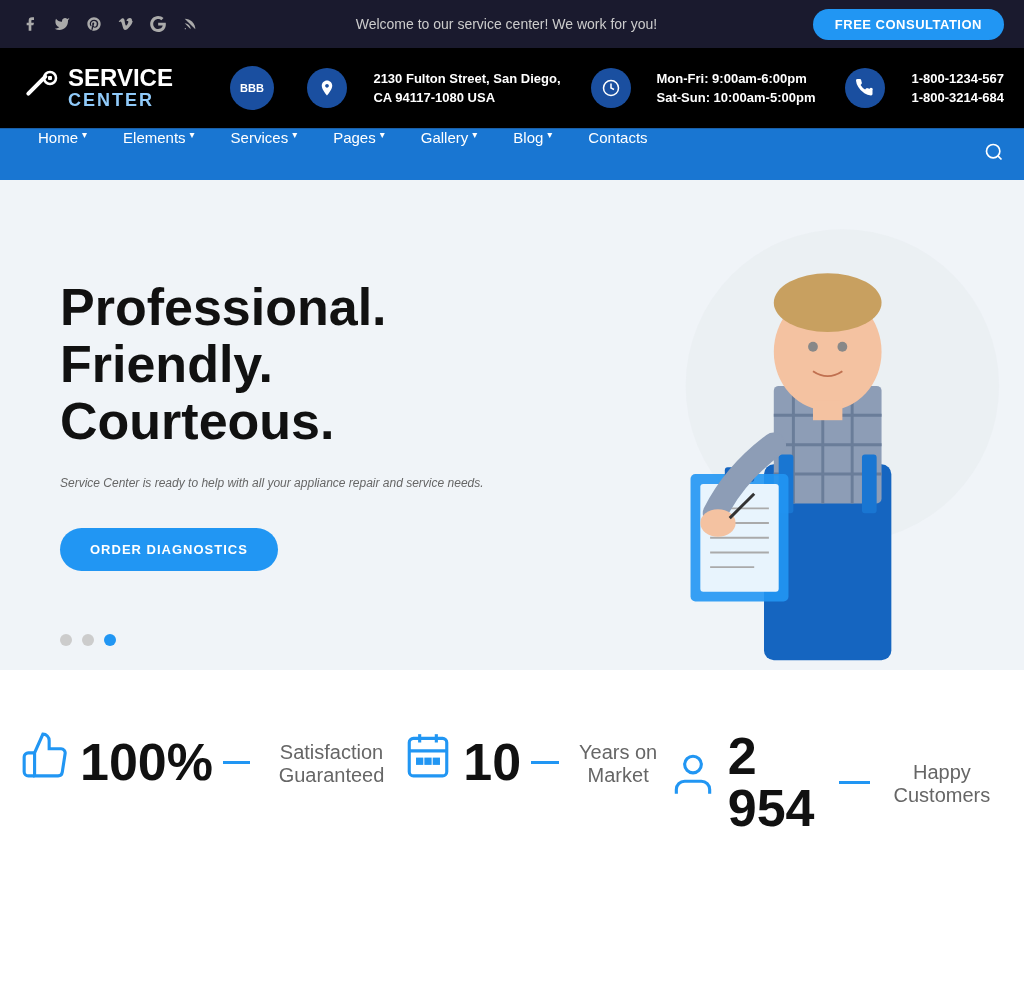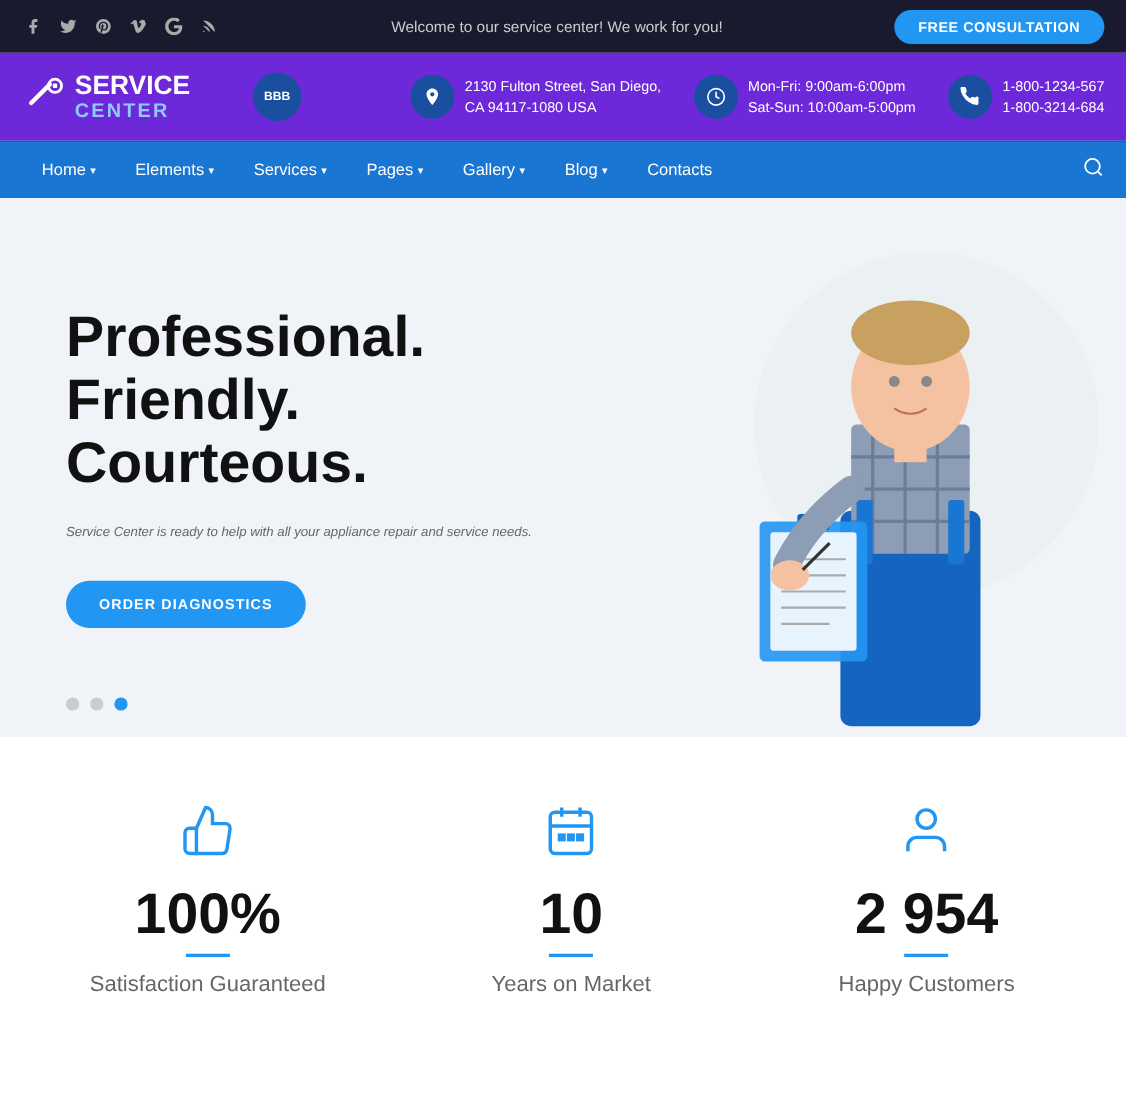--- a/index.html
+++ b/index.html
@@ -34,21 +34,21 @@
       border-radius: 20px;
       font-size: 13px;
       font-weight: bold;
       letter-spacing: 0.5px;
       cursor: pointer;
       text-transform: uppercase;
     }
 
     
     .header {
-      background: #6d28d9;
+      background: #000000;
       display: flex;
       align-items: center;
       padding: 10px 20px;
       gap: 20px;
       min-height: 80px;
     }
     .logo-area {
       display: flex;
       align-items: center;
       gap: 8px;
@@ -77,21 +77,22 @@
     }
     .header-info {
       display: flex;
       align-items: center;
       gap: 30px;
       margin-left: auto;
     }
     .header-info-item {
       display: flex;
       align-items: center;
-      gap: 9px;
+      gap: 26px;
+      font-weight: bold;
     }
     .info-icon-circle {
       width: 40px;
       height: 40px;
       border-radius: 50%;
       background: #1a4fa0;
       display: flex;
       align-items: center;
       justify-content: center;
       color: #fff;
@@ -109,21 +110,21 @@
       height: 52px;
       border-top: 1px solid #1a5fa8;
     }
     .nav-items { display: flex; align-items: center; gap: 0; flex: 1; }
     .nav-item {
       color: #fff;
       font-size: 15px;
       padding: 0 18px;
       height: 52px;
       display: flex;
-      align-items: center;
+      align-items: flex-start;
       cursor: pointer;
       text-decoration: none;
       gap: 4px;
     }
     .nav-search {
       margin-left: auto;
       color: #fff;
       font-size: 18px;
       cursor: pointer;
     }
@@ -199,21 +200,21 @@
     
     .stats {
       background: #fff;
       padding: 60px 20px 50px;
       display: flex;
       justify-content: space-around;
       align-items: flex-start;
     }
     .stat-item {
       display: flex;
-      flex-direction: column;
+      flex-direction: row;
       align-items: center;
       gap: 10px;
       min-width: 200px;
     }
     .stat-icon {
       color: #2196f3;
       font-size: 40px;
       line-height: 1;
       margin-bottom: 8px;
     }

